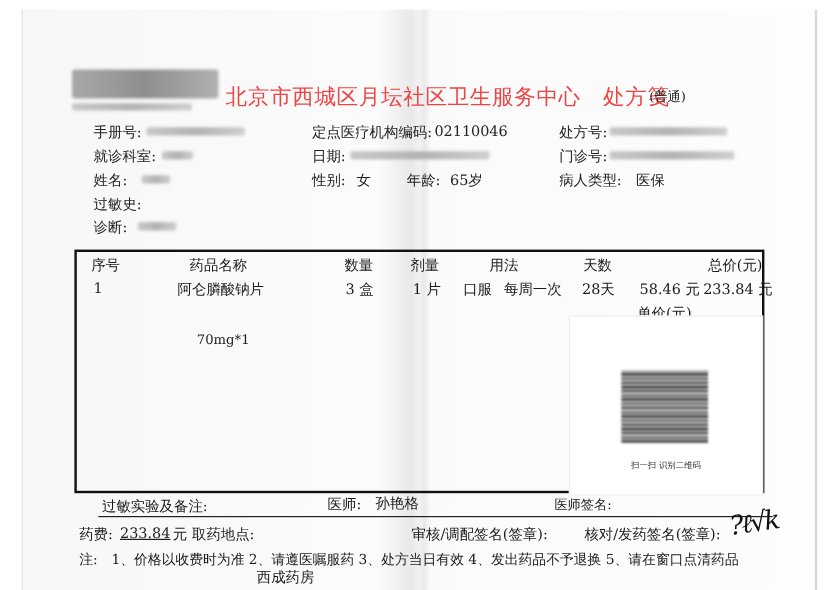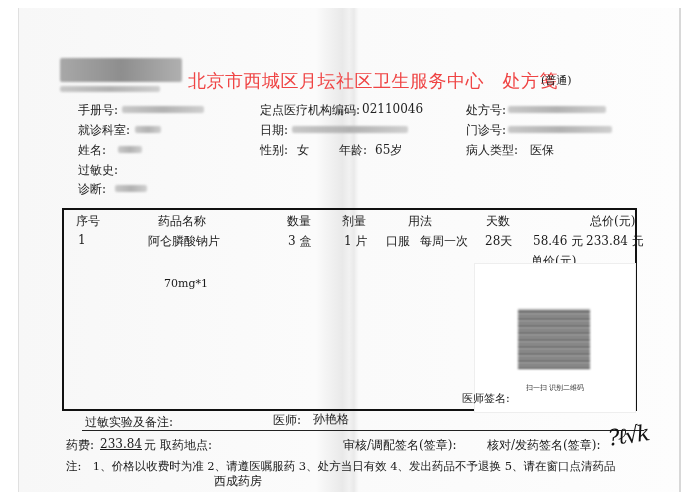--- a/index.html
+++ b/index.html
@@ -118,21 +118,21 @@
 
 <div class="qr-card">
   <div class="qr-code"></div>
   <div class="qr-caption">扫一扫 识别二维码</div>
 </div>
 
 <div class="abs note" style="left:85px;top:414px;">过敏实验及备注:</div>
 <div class="hr" style="left:82px;top:430px;width:562px;"></div>
 <div class="abs note" style="left:273px;top:412px;">医师:</div>
 <div class="abs note" style="left:313px;top:411px;">孙艳格</div>
-<div class="abs note" style="left:462px;top:391px;font-size:11px;">医师签名:</div>
+<div class="abs note" style="left:462px;top:413px;font-size:11px;">医师签名:</div>
 
 <div class="abs note" style="left:66px;top:437px;">药费:</div>
 <div class="abs note" style="left:100px;top:437px;text-decoration:underline;">233.84</div>
 <div class="abs note" style="left:144px;top:437px;">元</div>
 <div class="abs note" style="left:160px;top:437px;">取药地点:</div>
 <div class="abs note" style="left:214px;top:437px;margin-top:36px;">西成药房</div>
 <div class="abs note" style="left:343px;top:437px;">审核/调配签名(签章):</div>
 <div class="abs note" style="left:487px;top:437px;">核对/发药签名(签章):</div>
 <div class="signature">?ℓ√k</div>
 

